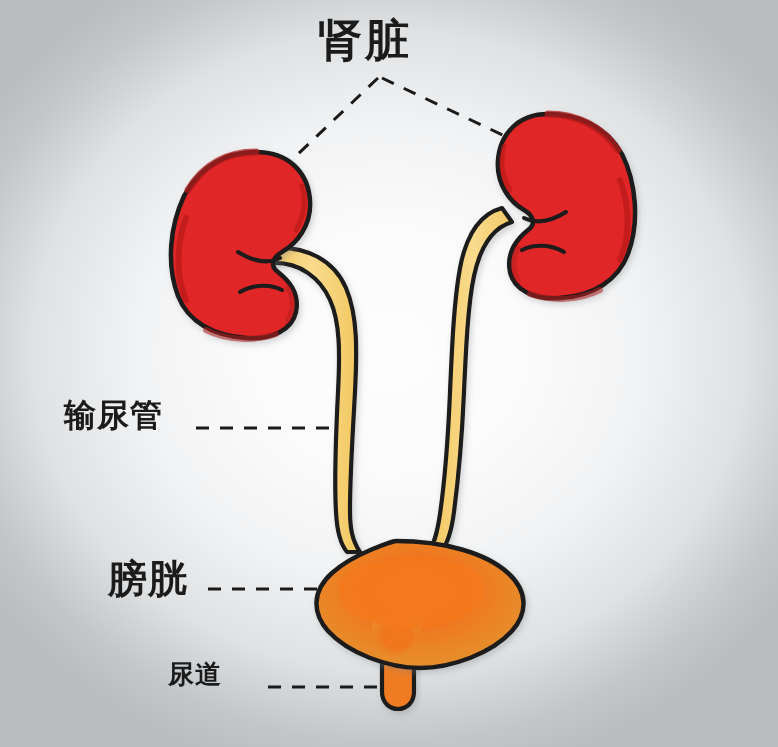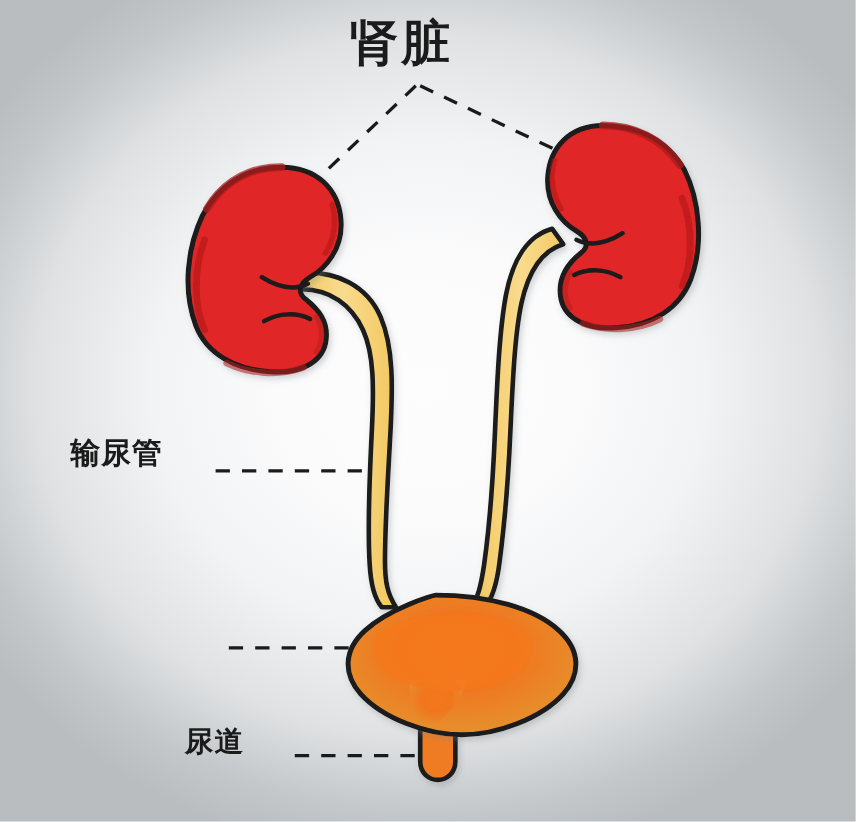--- a/index.html
+++ b/index.html
@@ -41,21 +41,21 @@
   }
   #label-kidneys {
     left: 318px;
     top: 18px;
     font-size: 44px;
     letter-spacing: 3px;
   }
   #label-ureter {
     left: 64px;
     top: 399px;
-    font-size: 27px;
+    font-size: 32px;
   }
   #label-bladder {
     left: 108px;
     top: 559px;
     font-size: 39px;
   }
   #label-urethra {
     left: 168px;
     top: 661px;
     font-size: 26px;
@@ -199,16 +199,17 @@
                C 376 628, 348 616, 342 600
                C 337 586, 340 576, 352 570 Z" fill="#f4781f" opacity="0.85" stroke="none"></path>
     </g>
 
   </svg>
 
   <div class="lbl" id="label-kidneys">肾脏</div>
 
   <div class="lbl" id="label-ureter">输尿管</div>
 
+  <div class="lbl" id="label-bladder">膀胱</div>
 
   <div class="lbl" id="label-urethra">尿道</div>
 
 </div>
 
 </body></html>

